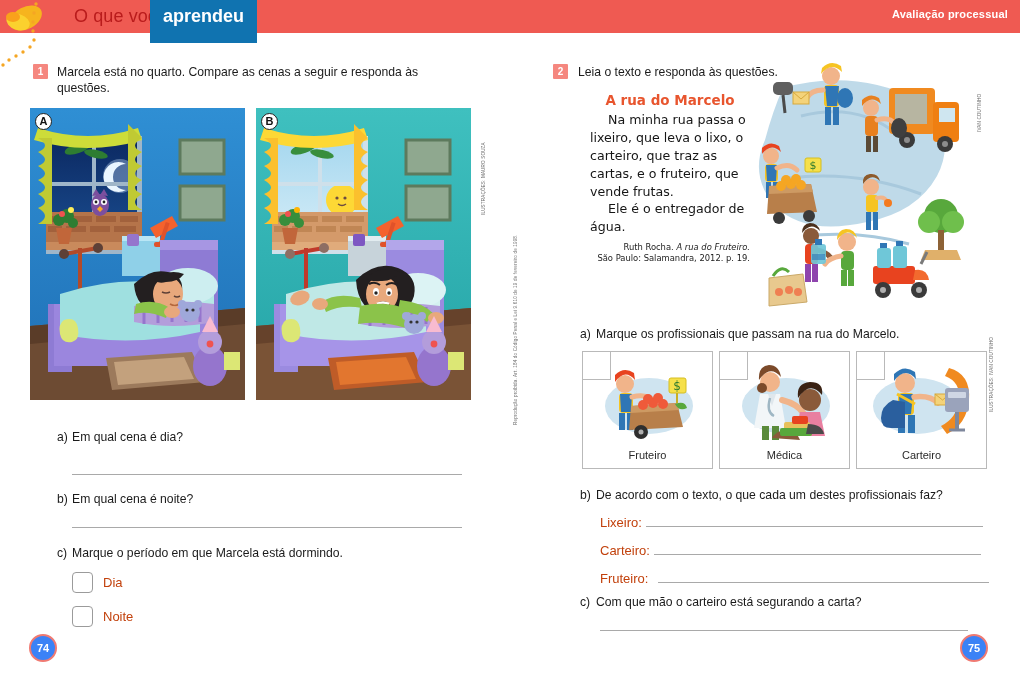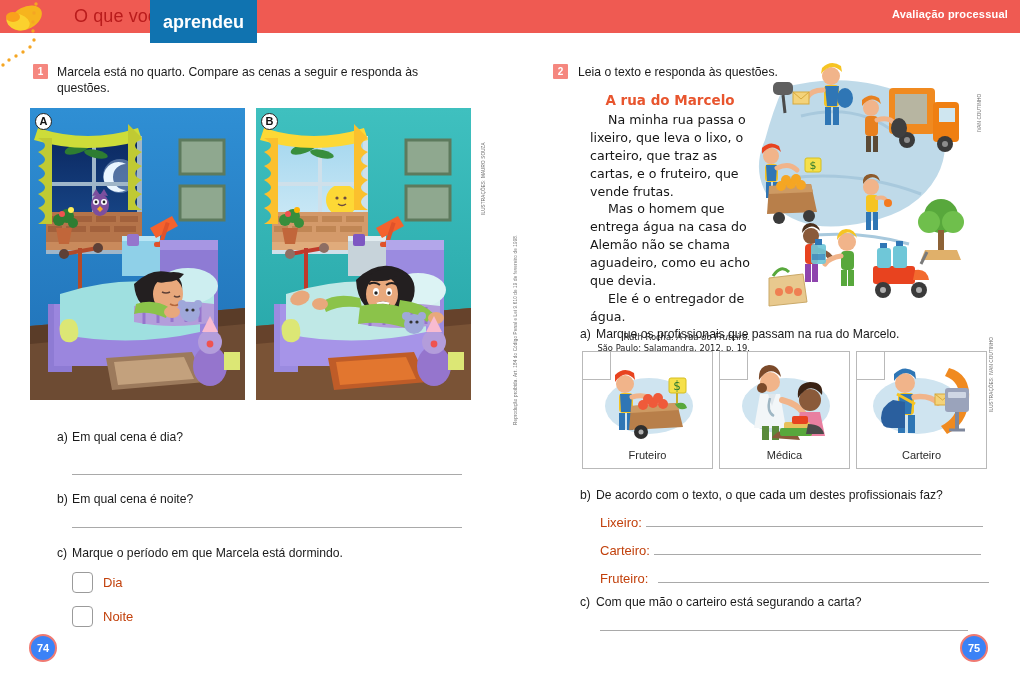--- a/index.html
+++ b/index.html
@@ -35,21 +35,21 @@
     white-space: nowrap;
     margin-left: 25px;
   }
   .header-chip {
     position: absolute; left: 150px; top: 0;
     height: 43px;
     background: #1073b0;
     color: #ffffff;
     font-size: 18px;
     font-weight: bold;
-    padding: 12px 13px 0 13px;
+    padding: 6px 13px 0 13px;
     white-space: nowrap;
   }
   .header-right {
     position: absolute; right: 12px; top: 8px;
     color: #ffffff;
     font-size: 11px;
     font-weight: bold;
     letter-spacing: .2px;
     white-space: nowrap;
   }
@@ -490,21 +490,20 @@
   <div class="page-num" style="left:29px;top:634px;">74</div>
 
   <div style="position:absolute;left:553px;top:64px;">
     <span class="ex-num">2</span>
   </div>
   <div class="q-text" style="position:absolute;left:578px;top:64px;width:300px;">Leia o texto e responda às questões.</div>
 
   <div style="position:absolute;left:590px;top:92px;width:160px;">
     <div class="story-title">A rua do Marcelo</div>
     <div class="story-p" style="margin-top:3px;">Na minha rua passa o lixeiro, que leva o lixo, o carteiro, que traz as cartas, e o fruteiro, que vende frutas.</div>
-    <div class="story-p">Mas o homem que entrega água na casa do Alemão não se chama aguadeiro, como eu acho que devia.</div>
     <div class="story-p">Ele é o entregador de água.</div>
     <div class="story-src" style="margin-top:6px;">
       <span>Ruth Rocha.</span>
       <i>A rua do Fruteiro.</i><br>
       <span>São Paulo: Salamandra, 2012. p. 19.</span>
     </div>
   </div>
 
   <div style="position:absolute;left:755px;top:58px;width:215px;height:262px;overflow:hidden;">
     <svg width="215" height="262" viewBox="0 0 215 262">

